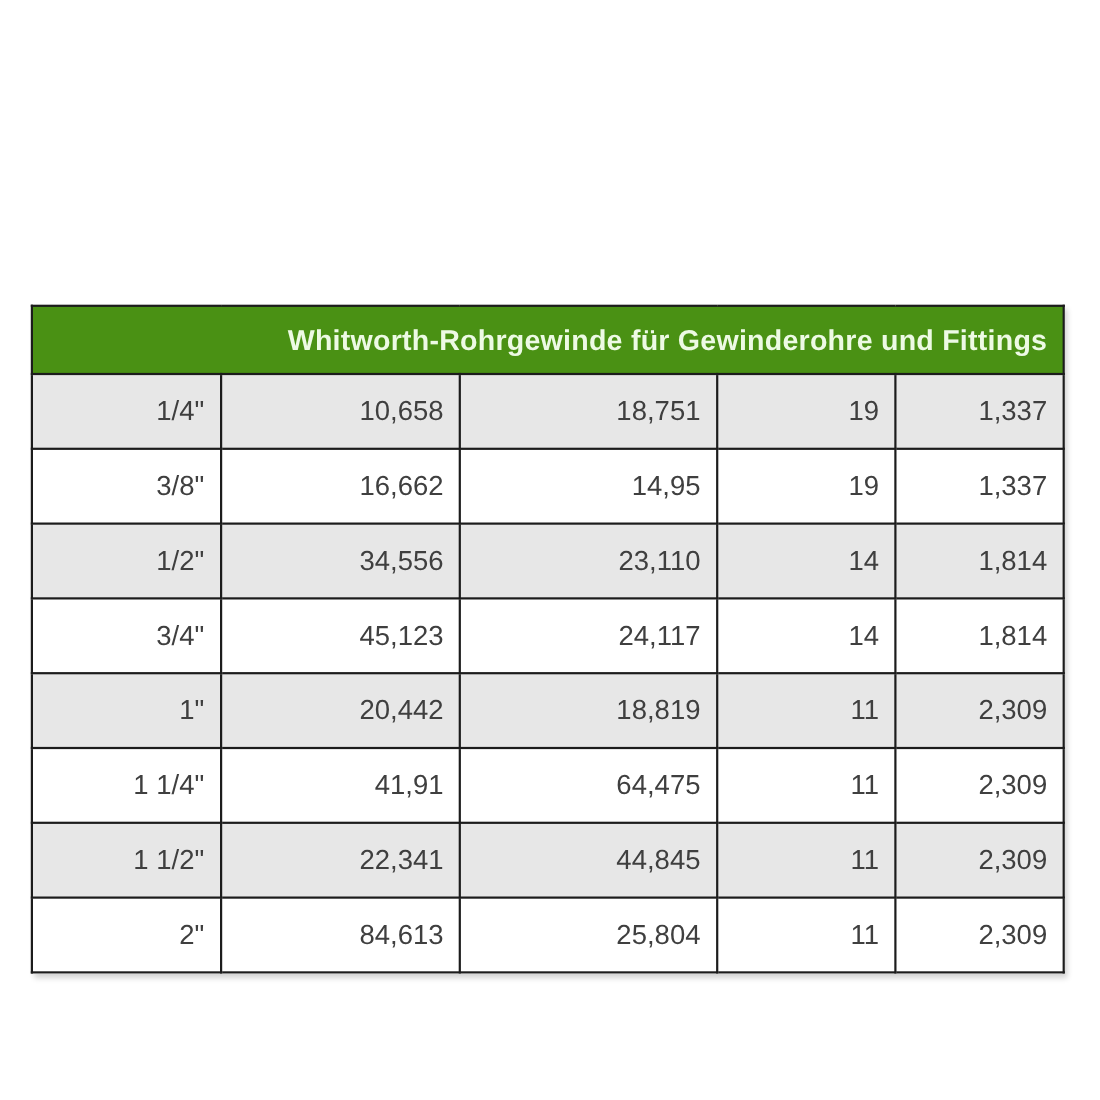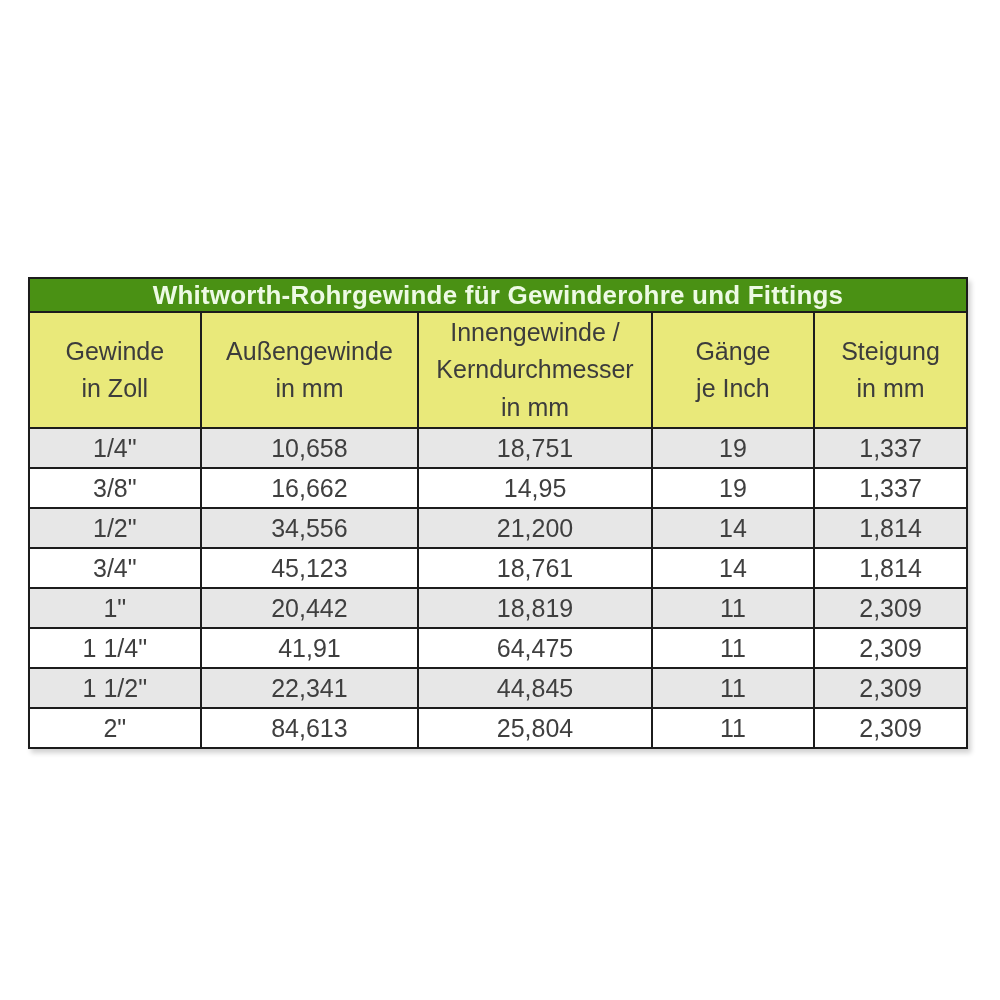--- a/index.html
+++ b/index.html
@@ -20,23 +20,23 @@
     left: 28px;
     top: 277px;
     width: 940px;
     border-collapse: collapse;
     table-layout: fixed;
     box-shadow: 3px 4px 5px rgba(0,0,0,0.18);
   }
   table.thread-table th,
   table.thread-table td {
     border: 2px solid #1c1c1c;
-    text-align: center;
+    text-align: right;
     vertical-align: middle;
-    padding: 0;
+    padding: 14px;
   }
   th.table-title {
     background: #4a9114;
     color: #edfae4;
     font-size: 26px;
     font-weight: bold;
     height: 32px;
     letter-spacing: 0.2px;
   }
   tr.header-row th {
@@ -70,60 +70,47 @@
       <col class="c1">
         <col class="c2">
         <col class="c3">
         <col class="c4">
         <col class="c5">
     </colgroup>
     <thead>
       <tr>
         <th colspan="5" class="table-title">Whitworth-Rohrgewinde für Gewinderohre und Fittings</th>
       </tr>
-      <tr class="header-row">
-        <th>Gewinde
-in Zoll</th>
-        <th>Außengewinde
-in mm</th>
-        <th>Innengewinde /
-Kerndurchmesser
-in mm</th>
-        <th>Gänge
-je Inch</th>
-        <th>Steigung
-in mm</th>
-      </tr>
     </thead>
     <tbody>
       <tr class="row-shaded">
         <td>1/4"</td>
         <td>10,658</td>
         <td>18,751</td>
         <td>19</td>
         <td>1,337</td>
       </tr>
       <tr class="row-plain">
         <td>3/8"</td>
         <td>16,662</td>
         <td>14,95</td>
         <td>19</td>
         <td>1,337</td>
       </tr>
       <tr class="row-shaded">
         <td>1/2"</td>
         <td>34,556</td>
-        <td>21,200</td>
+        <td>23,110</td>
         <td>14</td>
         <td>1,814</td>
       </tr>
       <tr class="row-plain">
         <td>3/4"</td>
         <td>45,123</td>
-        <td>18,761</td>
+        <td>24,117</td>
         <td>14</td>
         <td>1,814</td>
       </tr>
       <tr class="row-shaded">
         <td>1"</td>
         <td>20,442</td>
         <td>18,819</td>
         <td>11</td>
         <td>2,309</td>
       </tr>

